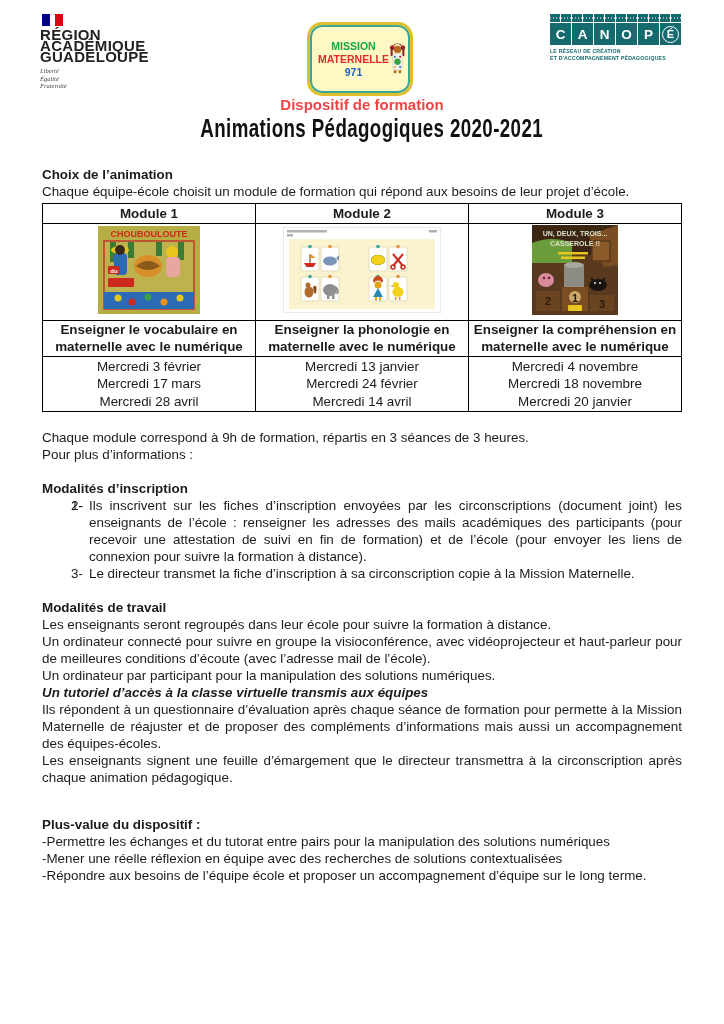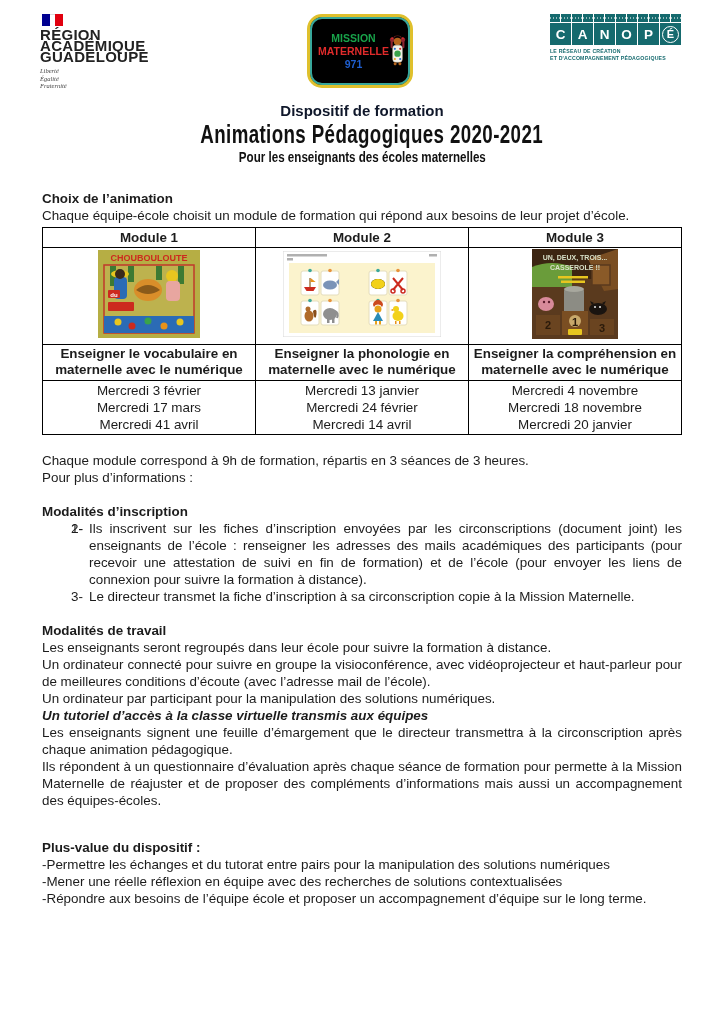--- a/index.html
+++ b/index.html
@@ -12,35 +12,35 @@
   
   .logo-row { display:flex; justify-content:space-between; align-items:flex-start; padding:14px 42px 0 40px; }
   .ra-logo { width:130px; }
   .ra-flag { display:flex; width:21px; height:12px; margin-left:2px; }
   .ra-flag .b { width:8px; background:#000091; }
   .ra-flag .w { width:5px; background:#ffffff; border-top:1px solid #ddd; }
   .ra-flag .r { width:8px; background:#e1000f; }
   .ra-title { font-weight:bold; font-size:15px; line-height:11px; letter-spacing:.3px; color:#222; margin-top:3px; }
   .ra-motto { font-family:"Liberation Serif", serif; font-style:italic; font-size:6.5px; line-height:7.5px; color:#454545; margin-top:5px; }
   .mission-badge {
-    width:106px; height:74px; border-radius:15px; background:#000000;
+    width:106px; height:74px; border-radius:15px; background:#fef9c3;
     border:3px solid #dfc02c; box-shadow: inset 0 0 0 2px #38a79b;
-    display:flex; align-items:center; padding:6px 4px 6px 8px; margin-top:0px;
+    display:flex; align-items:center; padding:6px 4px 6px 8px; margin-top:8px;
   }
   .mission-text { flex:1; text-align:center; font-weight:bold; font-size:10.5px; line-height:13px; }
   .mt-1 { color:#18a34a; } .mt-2 { color:#e02b2b; } .mt-3 { color:#1f5fd0; }
   .canope { width:132px; }
   .canope-strip { display:flex; gap:1px; margin-bottom:1px; }
   .canope-strip i { display:block; width:10px; height:8px; background:#156a6e; background-image:repeating-linear-gradient(90deg, rgba(255,255,255,.55) 0 1px, transparent 1px 3px); background-size:100% 2px; background-position:0 3px; background-repeat:no-repeat; }
   .canope-main { display:flex; gap:1px; }
   .canope-main b { width:21px; height:22px; background:#156a6e; color:#fff; font-weight:bold; font-size:13.5px; display:flex; align-items:center; justify-content:center; position:relative; }
   .canope-main b.circled span { border:1.5px solid #fff; border-radius:50%; width:17px; height:17px; display:flex; align-items:center; justify-content:center; font-size:11px; }
   .canope-tag { color:#156a6e; font-size:5.2px; line-height:6.5px; font-weight:bold; margin-top:3px; letter-spacing:.2px; }
   
-  .doc-title1 { text-align:center; font-weight:bold; font-size:15px; margin-top:12px; color:#0f172a; }
+  .doc-title1 { text-align:center; font-weight:bold; font-size:15px; margin-top:0; color:#ef4444; }
   .doc-title2 { text-align:center; margin-top:1px;padding-left:20px; }
   .doc-title2 span { display:inline-block; transform:scale(.78,1.1); transform-origin:center; font-weight:bold; font-size:24px; letter-spacing:.5px; color:#111; white-space:nowrap; }
   .doc-title3 { text-align:center; margin-top:0px; }
   .doc-title3 span { display:inline-block; transform:scale(.8,1.05); transform-origin:center; font-weight:bold; font-size:14.5px; color:#111; white-space:nowrap; }
   
   .content { padding:0 42px; font-size:13.4px; line-height:17px; }
   .sec-h { font-weight:bold; }
   .mt17 { margin-top:17px; } .mt30 { margin-top:30px; } .mt14 { margin-top:24px; }
   .just { text-align:justify; }
   a.doclink { color:#0563c1; text-decoration:underline; font-size:13.4px; word-break:break-all; }
@@ -135,23 +135,20 @@
       <div class="canope-tag">
         <div>LE RÉSEAU DE CRÉATION</div>
         <div>ET D'ACCOMPAGNEMENT PÉDAGOGIQUES</div>
       </div>
     </div>
   </div>
 
   <div class="doc-title1">Dispositif de formation</div>
   <div class="doc-title2">
     <span>Animations Pédagogiques 2020-2021</span>
-  </div>
-  <div class="doc-title3">
-    <span>Pour les enseignants des écoles maternelles</span>
   </div>
 
   <div class="content">
 
     <div class="sec-h mt14">Choix de l’animation</div>
     <div>Chaque équipe-école choisit un module de formation qui répond aux besoins de leur projet d’école.</div>
 
     <table class="modules">
       <tbody>
           <tr>
@@ -289,21 +286,21 @@
       </tr>
       <tr>
         <td class="mod-title">Enseigner le vocabulaire en maternelle avec le numérique</td>
         <td class="mod-title">Enseigner la phonologie en maternelle avec le numérique</td>
         <td class="mod-title">Enseigner la compréhension en maternelle avec le numérique</td>
       </tr>
       <tr>
         <td class="mod-dates">
           <div>Mercredi 3 février</div>
           <div>Mercredi 17 mars</div>
-          <div>Mercredi 41 avril</div>
+          <div>Mercredi 28 avril</div>
         </td>
         <td class="mod-dates">
           <div>Mercredi 13 janvier</div>
           <div>Mercredi 24 février</div>
           <div>Mercredi 14 avril</div>
         </td>
         <td class="mod-dates">
           <div>Mercredi 4 novembre</div>
           <div>Mercredi 18 novembre</div>
           <div>Mercredi 20 janvier</div>
@@ -330,22 +327,22 @@
       </div>
     </div>
 
     <div class="sec-h mt17">Modalités de travail</div>
     <div>Les enseignants seront regroupés dans leur école pour suivre la formation à distance.</div>
 
     <div class="just">Un ordinateur connecté pour suivre en groupe la visioconférence, avec vidéoprojecteur et haut-parleur pour de meilleures conditions d’écoute (avec l’adresse mail de l’école).</div>
     <div>Un ordinateur par participant pour la manipulation des solutions numériques.</div>
     <div class="bold-italic">Un tutoriel d’accès à la classe virtuelle transmis aux équipes</div>
 
+    <div class="just">Ils répondent à un questionnaire d’évaluation après chaque séance de formation pour permette à la Mission Maternelle de réajuster et de proposer des compléments d’informations mais aussi un accompagnement des équipes-écoles.</div>
     <div class="just">Les enseignants signent une feuille d’émargement que le directeur transmettra à la circonscription après chaque animation pédagogique.</div>
-    <div class="just">Ils répondent à un questionnaire d’évaluation après chaque séance de formation pour permette à la Mission Maternelle de réajuster et de proposer des compléments d’informations mais aussi un accompagnement des équipes-écoles.</div>
 
     <div class="sec-h mt30">Plus-value du dispositif :</div>
     <div>-Permettre les échanges et du tutorat entre pairs pour la manipulation des solutions numériques</div>
     <div>-Mener une réelle réflexion en équipe avec des recherches de solutions contextualisées</div>
     <div>-Répondre aux besoins de l’équipe école et proposer un accompagnement d’équipe sur le long terme.</div>
 
   </div>
 </div>
 
 </body></html>

